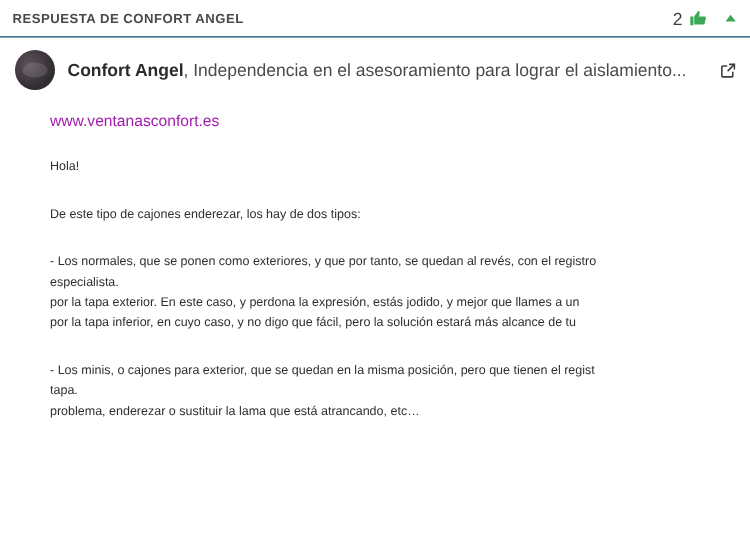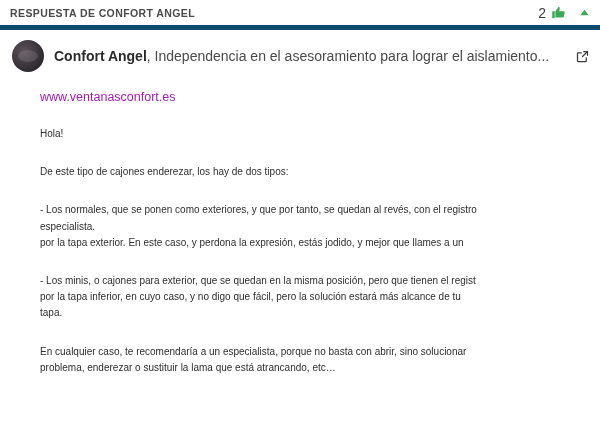--- a/index.html
+++ b/index.html
@@ -19,21 +19,21 @@
     width: 600px;
     height: 432px;
     box-sizing: border-box;
     overflow: hidden;
   }
 
   
   .header {
     position: relative;
     height: 30px;
-    border-bottom: 5px solid #0c4a6e;
+    border-bottom: 1px solid #0c4a6e;
     display: flex;
     align-items: center;
     padding: 0 10px 0 10px;
     box-sizing: border-box;
   }
   .header-title {
     font-size: 10.5px;
     font-weight: bold;
     letter-spacing: 0.4px;
     color: #4a4a4a;
@@ -167,20 +167,19 @@
   </div>
 
   <div class="body">
     <a class="site-link" href="#">www.ventanasconfort.es</a>
 
     <p class="para">Hola!</p>
     <p class="para">De este tipo de cajones enderezar, los hay de dos tipos:</p>
     <p class="para">- Los normales, que se ponen como exteriores, y que por tanto, se quedan al revés, con el registro</p>
     <p class="para" style="margin-top:-22px">especialista.</p>
     <p class="para" style="margin-top:-22px">por la tapa exterior. En este caso, y perdona la expresión, estás jodido, y mejor que llames a un</p>
+    <p class="para" style="margin-top:-22px">por la tapa inferior, en cuyo caso, y no digo que fácil, pero la solución estará más alcance de tu</p>
     <p class="para">- Los minis, o cajones para exterior, que se quedan en la misma posición, pero que tienen el regist</p>
-    <p class="para" style="margin-top:-22px">por la tapa inferior, en cuyo caso, y no digo que fácil, pero la solución estará más alcance de tu</p>
     <p class="para" style="margin-top:-22px">tapa.</p>
-    <p class="para">En cualquier caso, te recomendaría a un especialista, porque no basta con abrir, sino solucionar</p>
     <p class="para last" style="margin-top:-22px">problema, enderezar o sustituir la lama que está atrancando, etc…</p>
   </div>
 
 </div>
 
 </body></html>

